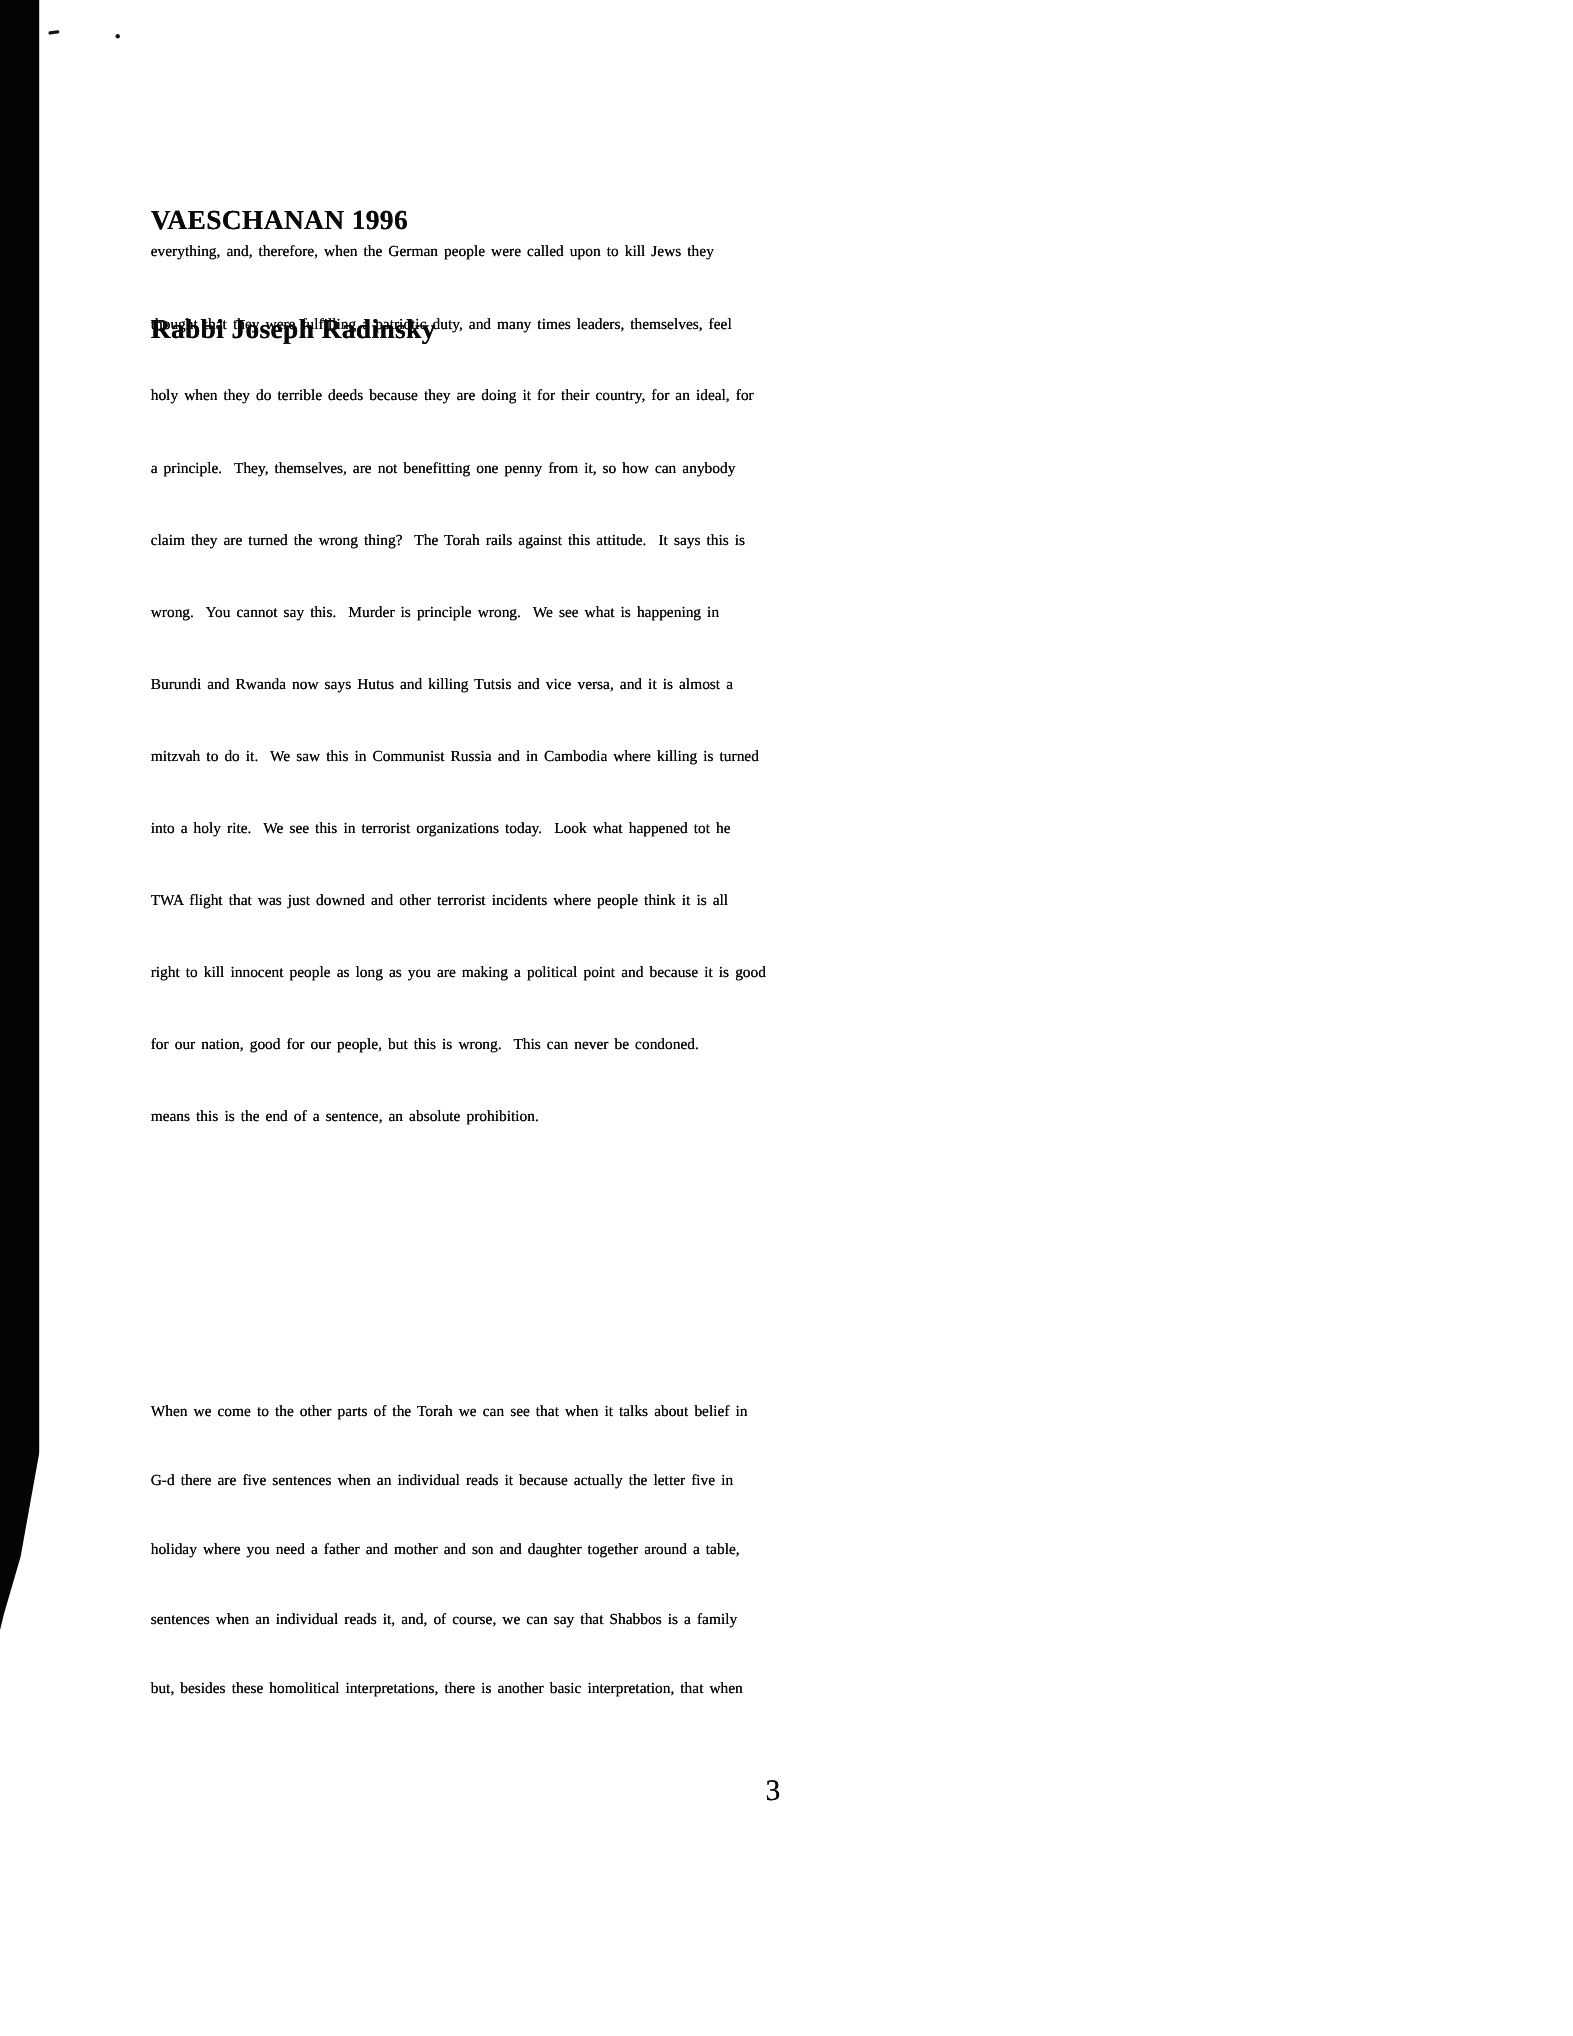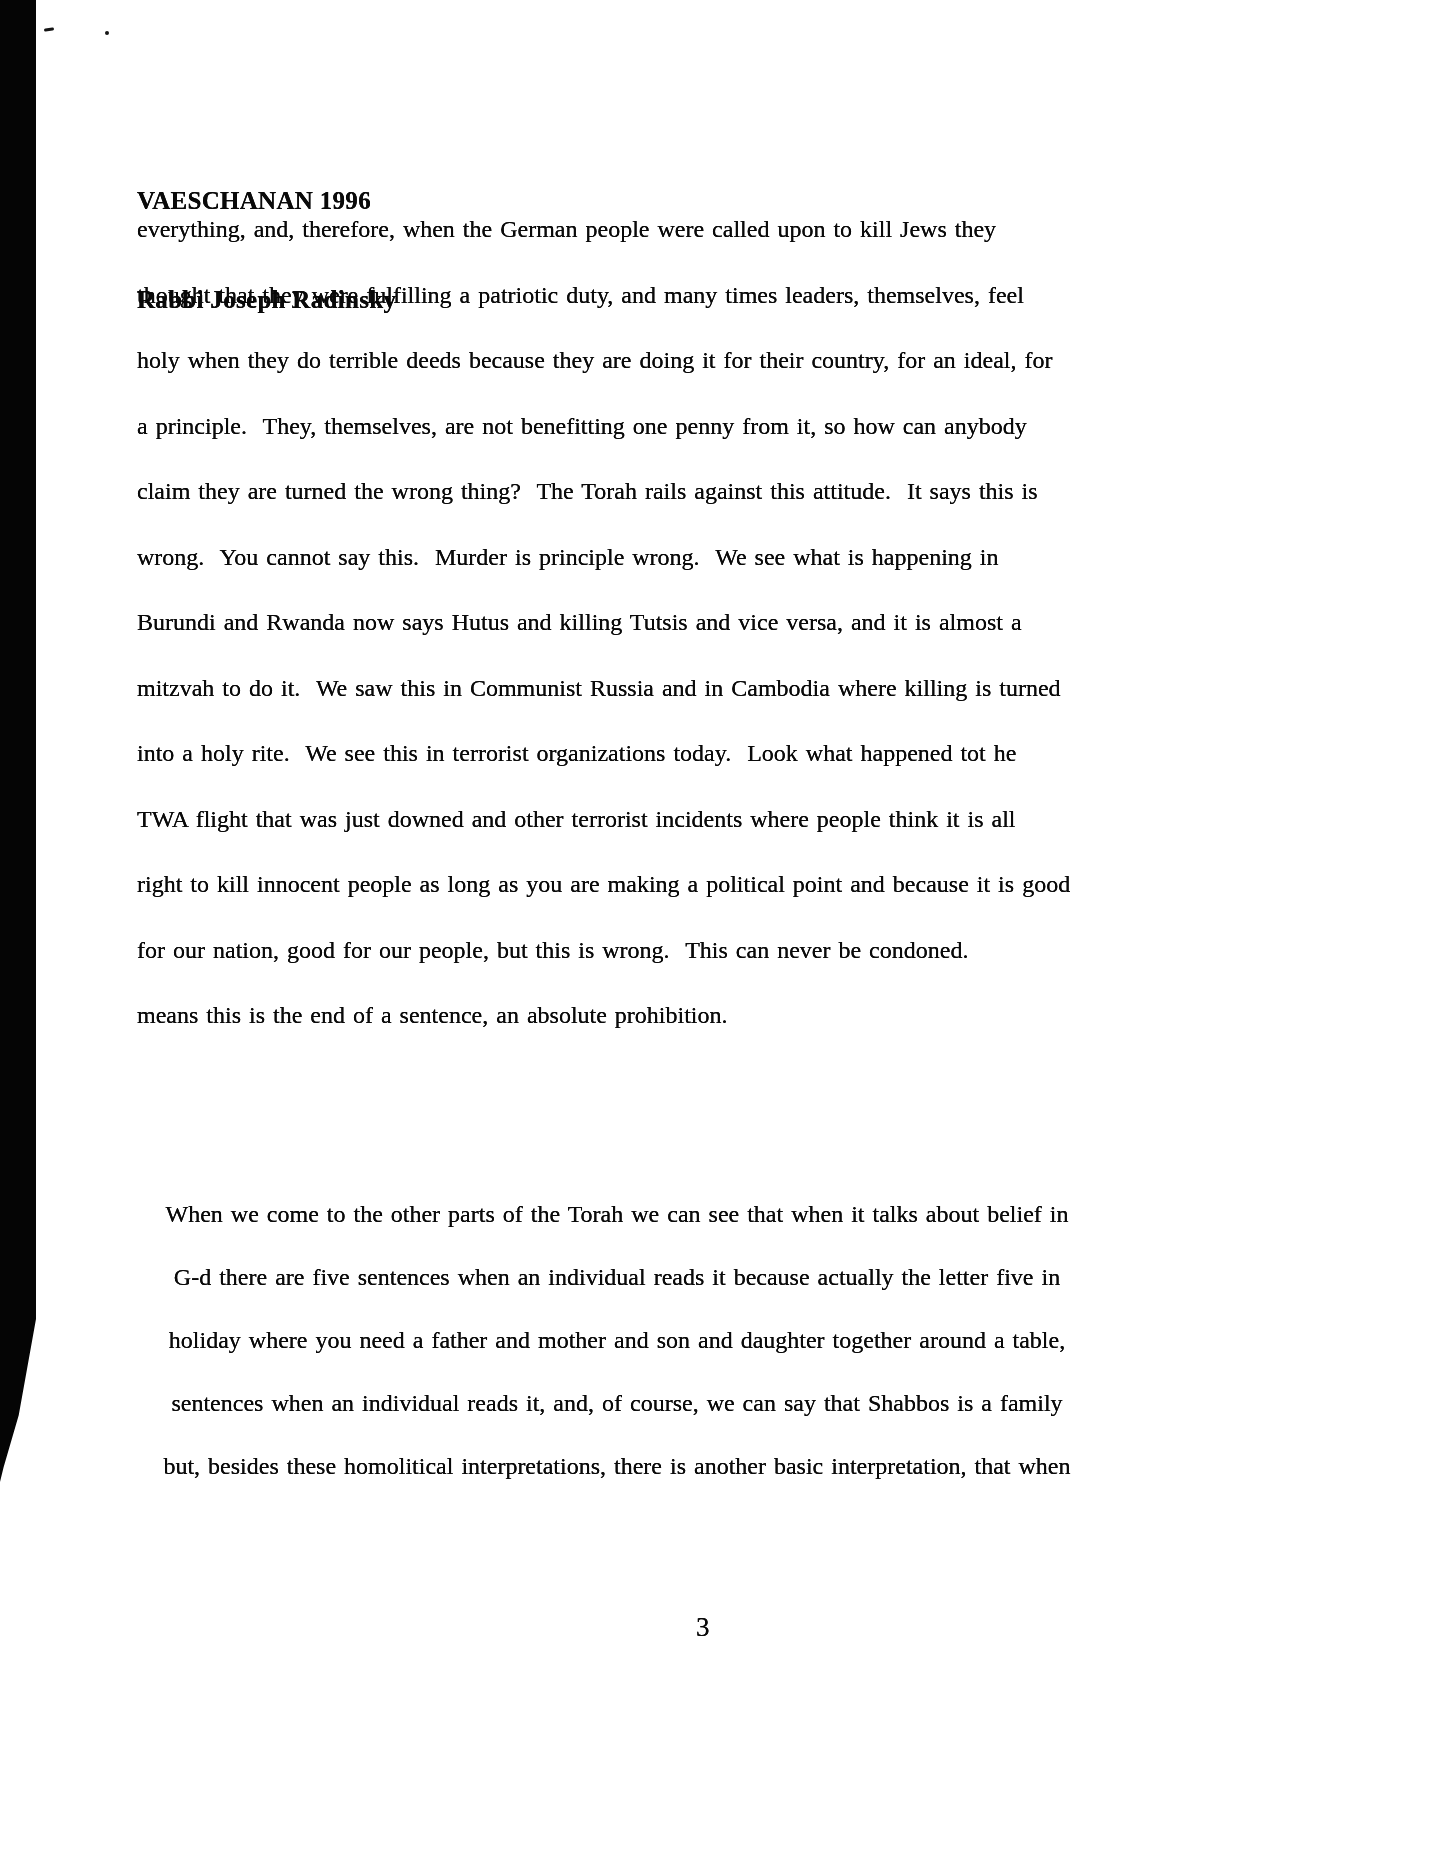--- a/index.html
+++ b/index.html
@@ -59,26 +59,25 @@
   .para {
     position: absolute;
     left: 137px;
     width: 960px;
   }
   .para-1 {
     top: 197px;
     line-height: 65.5px;
   }
   .para-2 {
-    top: 1183px;
+    top: 1252px;
     line-height: 63px;
-    text-align: center;
   }
   .line {
-    font-size: 24px;
+    font-size: 14px;
     white-space: pre;
     word-spacing: 2px;
     font-weight: 500;
     text-shadow: 0 0 0.55px #000;
   }
   .page-number {
     position: absolute;
     left: 696px;
     top: 1612px;
     font-size: 27px;

